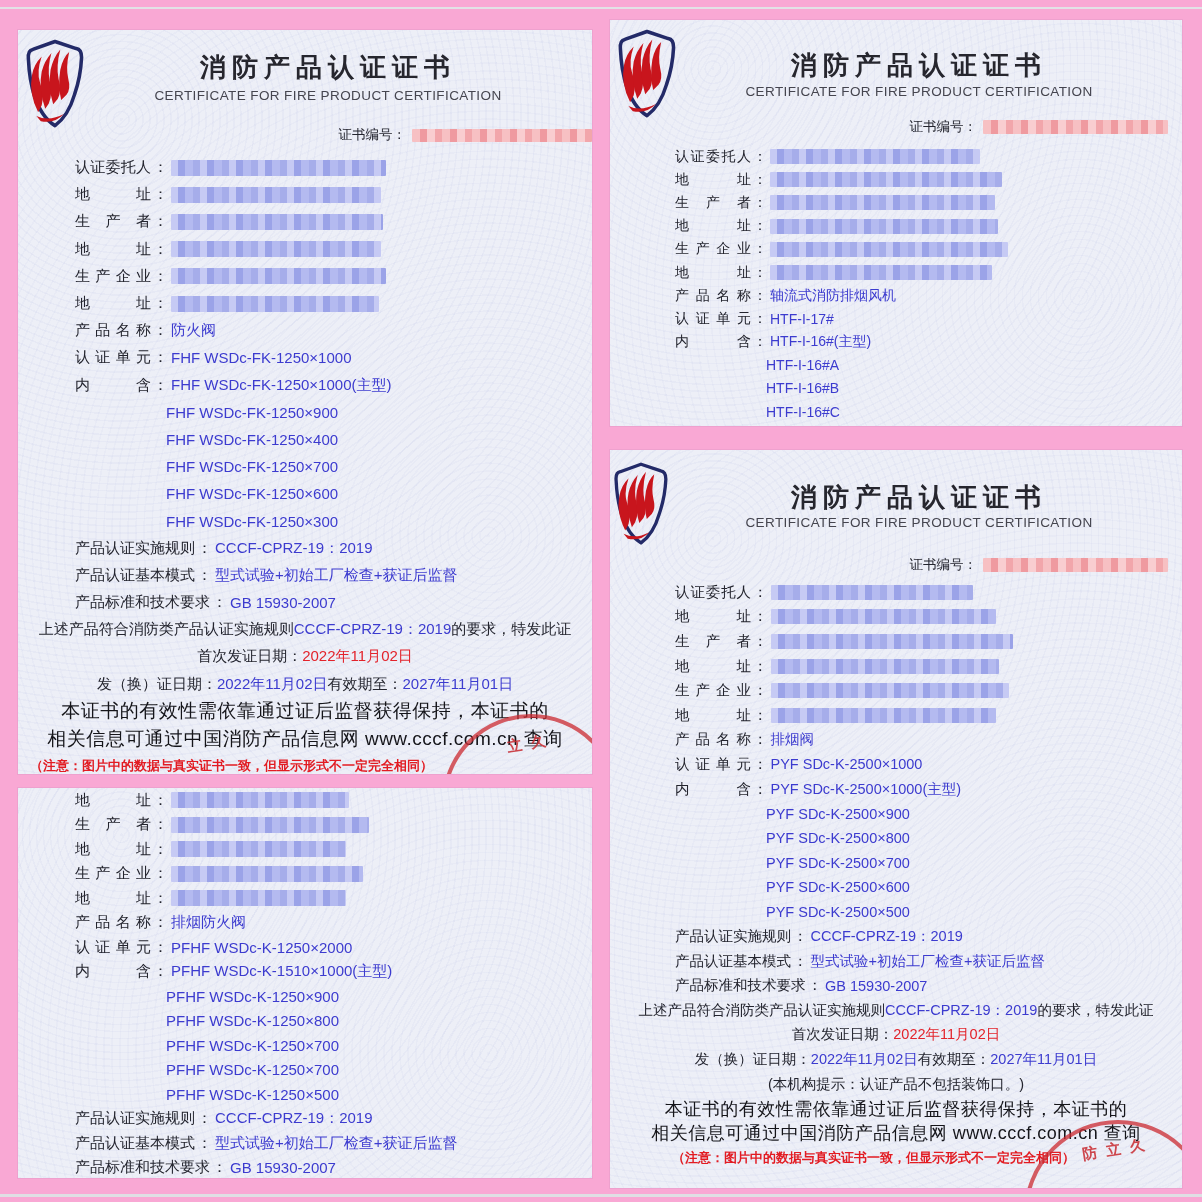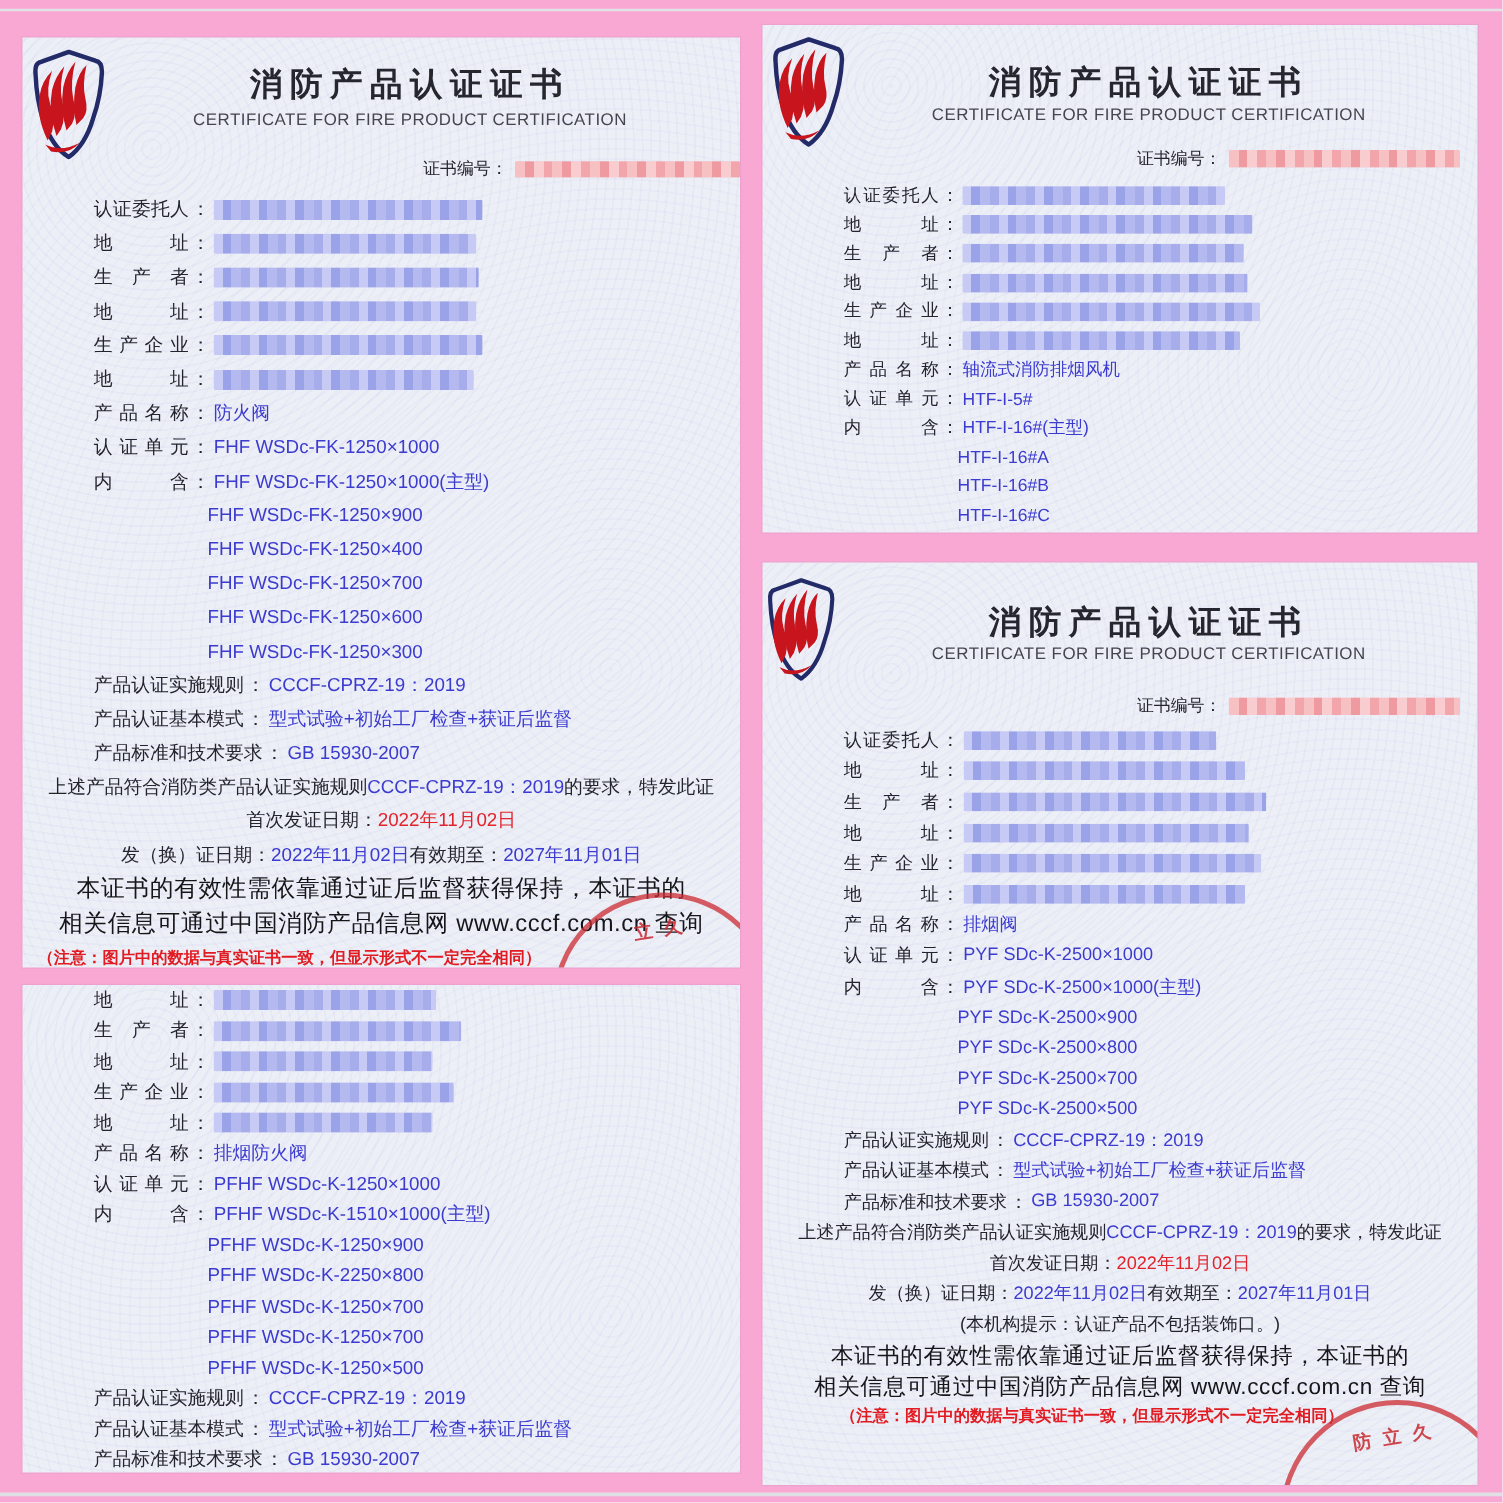--- a/index.html
+++ b/index.html
@@ -240,32 +240,32 @@
           <span class="mask" style="width: 175px;"></span>
         </div>
         <div class="row field-text">
           <span class="flabel">产品名称</span>
           <span class="colon">：</span>
           <span class="value">排烟防火阀</span>
         </div>
         <div class="row field-text">
           <span class="flabel">认证单元</span>
           <span class="colon">：</span>
-          <span class="value">PFHF WSDc-K-1250×1000</span>
+          <span class="value">PFHF WSDc-K-1250×2000</span>
         </div>
         <div class="row field-text">
           <span class="flabel">内含</span>
           <span class="colon">：</span>
           <span class="value">PFHF WSDc-K-1510×1000(主型)</span>
         </div>
         <div class="row cont">
           <span class="value">PFHF WSDc-K-1250×900</span>
         </div>
         <div class="row cont">
-          <span class="value">PFHF WSDc-K-2250×800</span>
+          <span class="value">PFHF WSDc-K-1250×800</span>
         </div>
         <div class="row cont">
           <span class="value">PFHF WSDc-K-1250×700</span>
         </div>
         <div class="row cont">
           <span class="value">PFHF WSDc-K-1250×700</span>
         </div>
         <div class="row cont">
           <span class="value">PFHF WSDc-K-1250×500</span>
         </div>
@@ -338,21 +338,21 @@
           <span class="mask" style="width: 222px;"></span>
         </div>
         <div class="row field-text">
           <span class="flabel">产品名称</span>
           <span class="colon">：</span>
           <span class="value">轴流式消防排烟风机</span>
         </div>
         <div class="row field-text">
           <span class="flabel">认证单元</span>
           <span class="colon">：</span>
-          <span class="value">HTF-I-5#</span>
+          <span class="value">HTF-I-17#</span>
         </div>
         <div class="row field-text">
           <span class="flabel">内含</span>
           <span class="colon">：</span>
           <span class="value">HTF-I-16#(主型)</span>
         </div>
         <div class="row cont">
           <span class="value">HTF-I-16#A</span>
         </div>
         <div class="row cont">
@@ -432,20 +432,23 @@
         <div class="row cont">
           <span class="value">PYF SDc-K-2500×900</span>
         </div>
         <div class="row cont">
           <span class="value">PYF SDc-K-2500×800</span>
         </div>
         <div class="row cont">
           <span class="value">PYF SDc-K-2500×700</span>
         </div>
         <div class="row cont">
+          <span class="value">PYF SDc-K-2500×600</span>
+        </div>
+        <div class="row cont">
           <span class="value">PYF SDc-K-2500×500</span>
         </div>
         <div class="row rule">
           <span class="rlabel">产品认证实施规则</span>
           <span class="colon">：</span>
           <span class="value">CCCF-CPRZ-19：2019</span>
         </div>
         <div class="row rule">
           <span class="rlabel">产品认证基本模式</span>
           <span class="colon">：</span>

